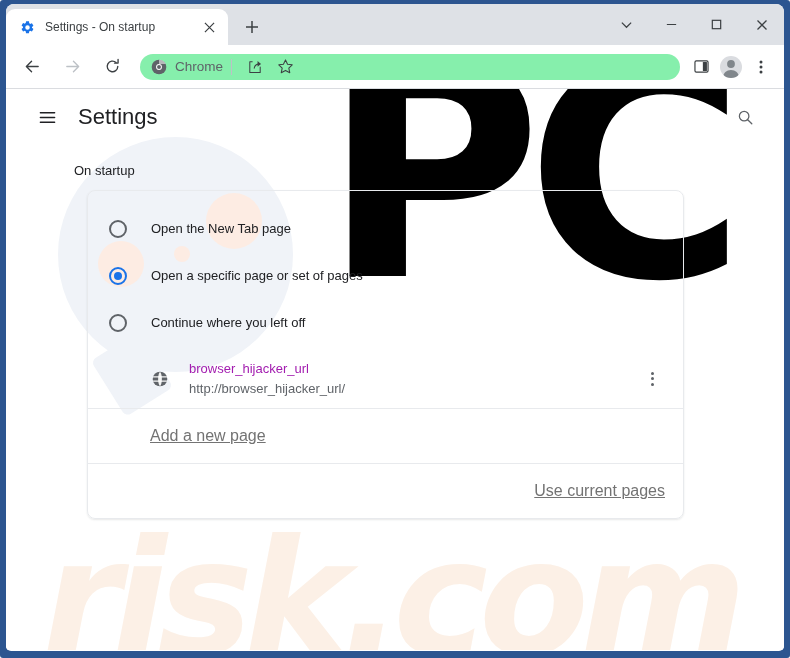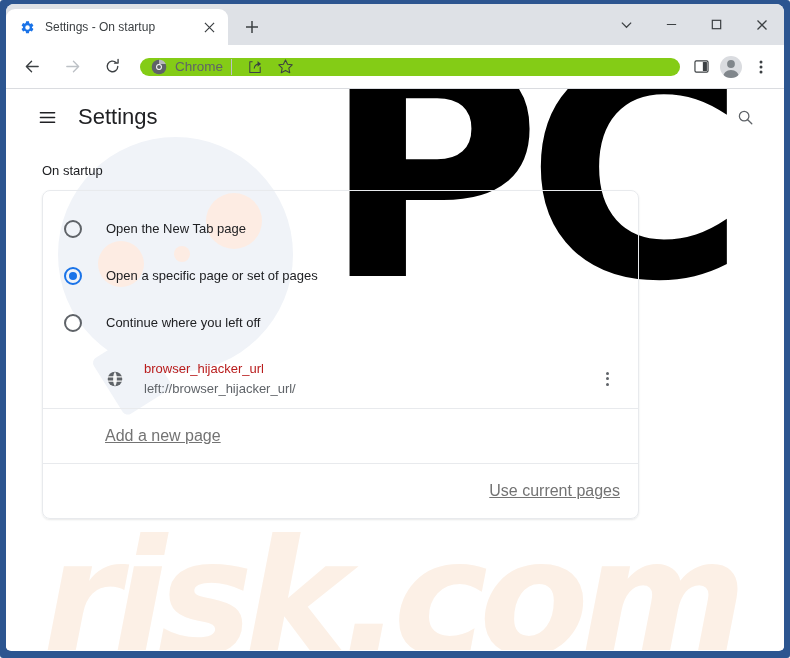--- a/index.html
+++ b/index.html
@@ -87,22 +87,22 @@
   }
   .nav-btn {
     width: 32px; height: 32px;
     margin: 0 4px;
     display: flex; align-items: center; justify-content: center;
     border-radius: 50%;
     flex: 0 0 auto;
   }
   .omnibox {
     flex: 1;
-    height: 18px;
-    background: #84cc16;
+    height: 26px;
+    background: #86efac;
     border-radius: 16px;
     display: flex; align-items: center;
     padding: 0 12px 0 11px;
     margin: 0 6px 0 8px;
     gap: 8px;
     min-width: 0;
   }
   .omni-chip-label {
     font-size: 13.5px;
     color: #5f6368;
@@ -213,38 +213,39 @@
   }
   .search-btn {
     width: 38px; height: 38px;
     display: flex; align-items: center; justify-content: center;
     border-radius: 50%;
     flex: 0 0 auto;
   }
 
   .content {
     position: relative;
-    padding-left: 36px;
+    padding-left: 68px;
   }
   .section-label {
     font-size: 13px;
     color: #202124;
     margin-top: 18px;
     margin-bottom: 12px;
   }
 
   .card {
     position: relative;
     width: 597px;
     background: transparent;
     border: 1px solid #e8eaed;
     border-radius: 8px;
     box-shadow: 0 1px 2px rgba(60,64,67,.12);
     padding: 14px 0 0 0;
     overflow: hidden;
+    margin-left: 13px;
   }
 
   .radio-row {
     display: flex; align-items: center;
     height: 47px;
     padding-left: 21px;
   }
   .radio {
     width: 18px; height: 18px;
     border: 2px solid #5f6368;
@@ -272,21 +273,21 @@
     padding: 10px 18px 10px 62px;
     border-bottom: 1px solid #e8eaed;
     margin-top: 3px;
   }
   .url-icon {
     width: 20px; height: 20px; flex: 0 0 20px;
     display: flex; align-items: center; justify-content: center;
   }
   .url-texts { margin-left: 19px; flex: 1; min-width: 0; }
   .url-title {
-    font-size: 13px; color: #b91c1c; line-height: 1.5;
+    font-size: 13px; color: #a21caf; line-height: 1.5;
   }
   .url-sub {
     font-size: 13px; color: #5f6368; line-height: 1.5;
   }
   .row-menu {
     width: 26px; height: 26px;
     display: flex; flex-direction: column; align-items: center; justify-content: center;
     gap: 2.5px;
     flex: 0 0 26px;
     border-radius: 50%;
@@ -480,21 +481,21 @@
             <span class="url-icon">
               <svg width="18" height="18" viewBox="0 0 20 20">
                 <circle cx="10" cy="10" r="8.1" fill="#5f6368"></circle>
                 <path d="M10 1.9 C7.2 4.6 7.2 15.4 10 18.1 C12.8 15.4 12.8 4.6 10 1.9 Z" fill="#ffffff" opacity="0.92"></path>
                 <path d="M2.3 7.6 H17.7 M2.3 12.4 H17.7" stroke="#ffffff" stroke-width="1.25" opacity="0.92"></path>
                 <circle cx="10" cy="10" r="8.1" fill="none" stroke="#ffffff" stroke-width="0"></circle>
               </svg>
             </span>
             <span class="url-texts">
               <span class="url-title" style="display:block;">browser_hijacker_url</span>
-              <span class="url-sub" style="display:block;">left://browser_hijacker_url/</span>
+              <span class="url-sub" style="display:block;">http://browser_hijacker_url/</span>
             </span>
             <span class="row-menu">
               <i></i>
                 <i></i>
                 <i></i>
             </span>
           </div>
 
           <div class="link-row">
             <a class="link" href="#">Add a new page</a>

